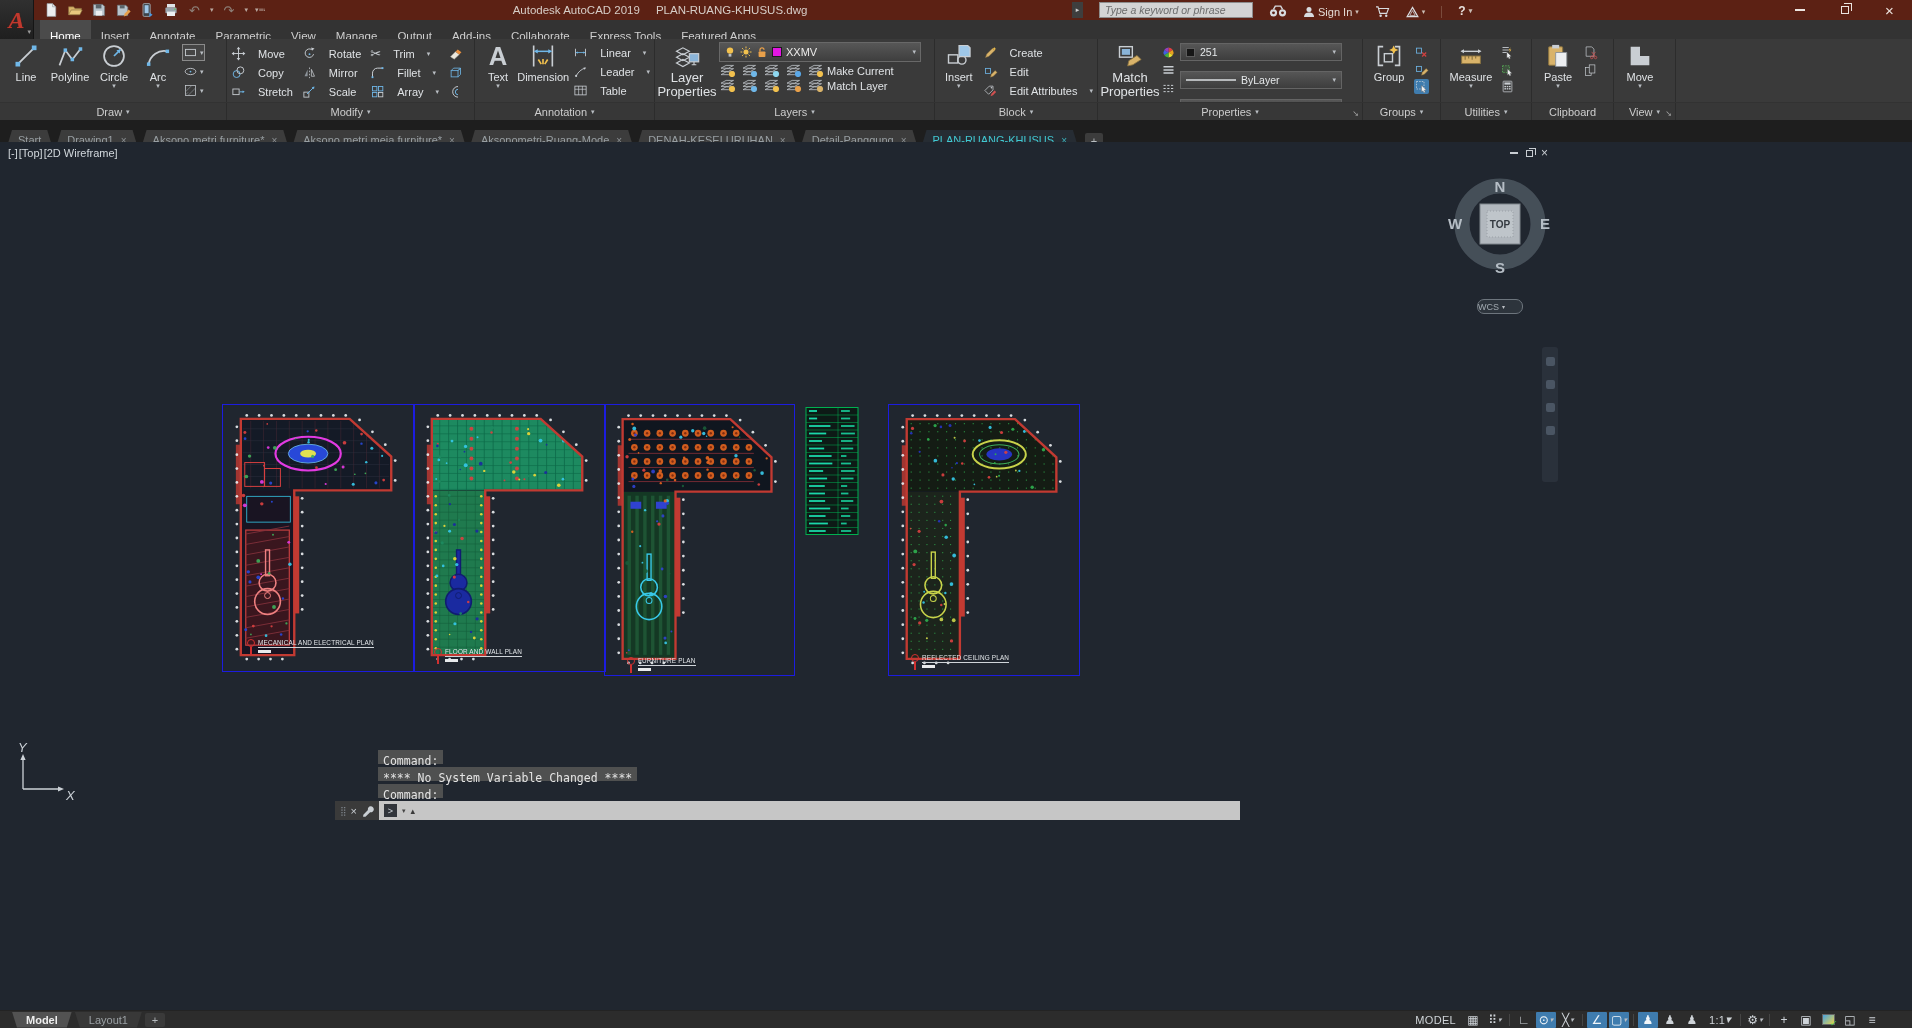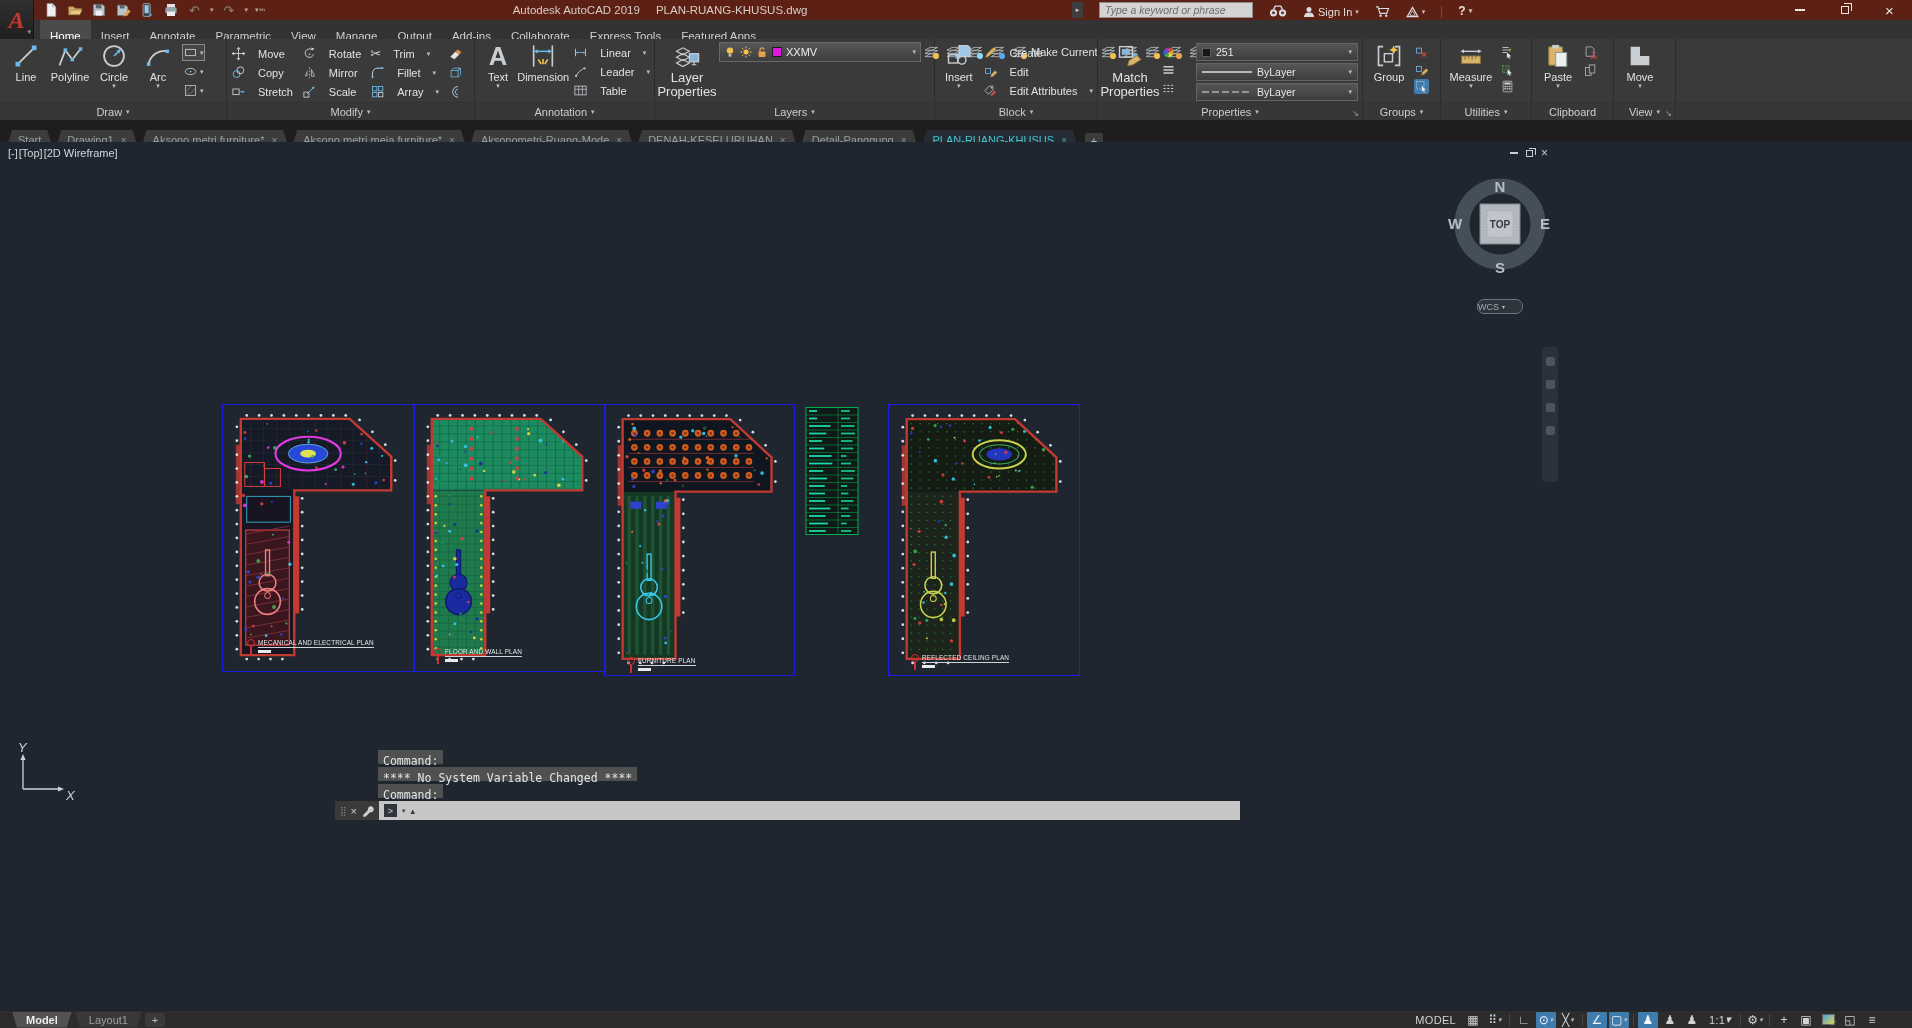--- a/index.html
+++ b/index.html
@@ -49,29 +49,29 @@
 .bigbtn.wrap{width:56px}
 .bigbtn.wrap .bl{white-space:normal;font-size:13px}
 .minicol{display:flex;flex-direction:column;gap:4px;margin-left:3px;padding-top:3px}
 .mini{display:flex;align-items:center;gap:2px}
 .mini svg{width:15px;height:15px}
 .mini.sel{outline:1px solid #8a8a8a;background:#454545}
 .mgrid{display:grid;grid-template-columns:auto auto auto auto;column-gap:9px;row-gap:4px;padding-top:4px}
 .tbtn{display:flex;align-items:center;gap:12px;font-size:11px;color:#dfe2e5;white-space:nowrap}
 .tbtn svg{width:15px;height:15px;flex:none}
 .vcol{display:flex;flex-direction:column;gap:4px;padding-top:3px;margin-left:4px}
-.lcol{display:flex;flex-direction:row;gap:2px;margin-left:4px}
+.lcol{display:flex;flex-direction:column;gap:2px;margin-left:4px}
 .lcombo{width:202px;height:20px;background:linear-gradient(#575757,#3e3e3e);border:1px solid #686868;display:flex;align-items:center;gap:4px;padding:0 4px;font-size:11px;color:#ecebea}
 .lcombo svg{width:12px;height:12px}
 .lcombo .sw{width:10px;height:10px;background:#e317e3;border:1px solid #1c1c1c;flex:none}
 .lcombo .caret{margin-left:auto}
 .lrow{display:flex;align-items:center;gap:5px}
 .lsi{width:17px;height:13px}
 .lbtn{display:flex;align-items:center;gap:3px;font-size:11px;color:#dfe2e5;white-space:nowrap}
-.pcombos{display:flex;flex-direction:column;gap:2px;margin-left:20px;padding-top:1px}
+.pcombos{display:flex;flex-direction:column;gap:10px;margin-left:4px;padding-top:1px}
 .pcombo{width:162px;height:18px;background:linear-gradient(#565656,#3d3d3d);border:1px solid #646464;display:flex;align-items:center;gap:5px;padding:0 5px;font-size:10.5px;color:#e5e8ea}
 .pcombo .caret{margin-left:auto}
 .pcombo .csw{width:9px;height:9px;background:#161616;border:1px solid #5c5c5c;flex:none}
 
 .ftabs{position:absolute;left:0;top:120px;width:100%;height:30px;background:#1e1e1e;display:flex;align-items:flex-end;padding-left:6px;gap:2px}
 .ftab{height:20px;background:#3c3c3c;color:#989fa3;font-size:11px;display:flex;align-items:center;gap:7px;padding:0 12px;clip-path:polygon(6px 0,calc(100% - 6px) 0,100% 100%,0 100%);white-space:nowrap}
 .ftab .x{font-size:10px;color:#8b9094}
 .ftab.act{background:#262c33;color:#41c8d2}
 .ftab.act .x{color:#3aaeb8}
 .fplus{width:18px;height:15px;background:#3c3c3c;color:#b9bec2;border-radius:2px;display:flex;align-items:center;justify-content:center;font-size:11px;margin-left:4px;margin-bottom:2px}

